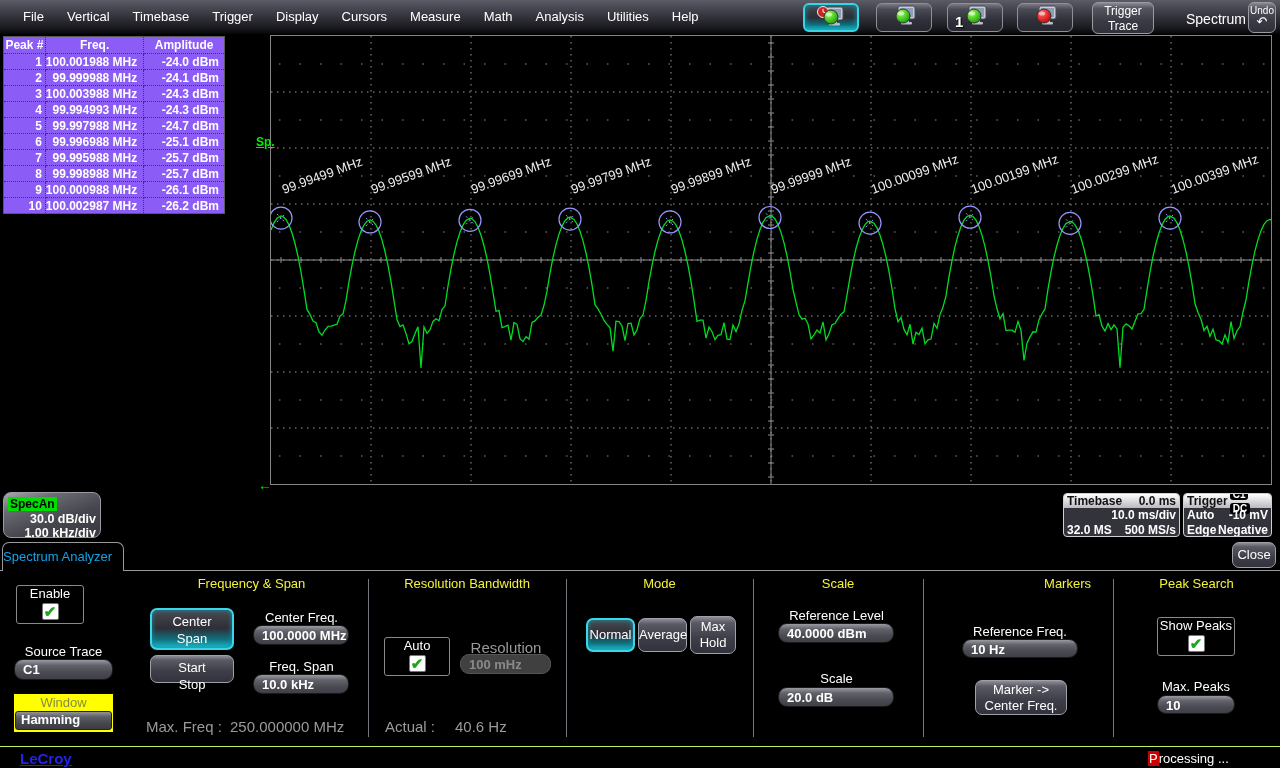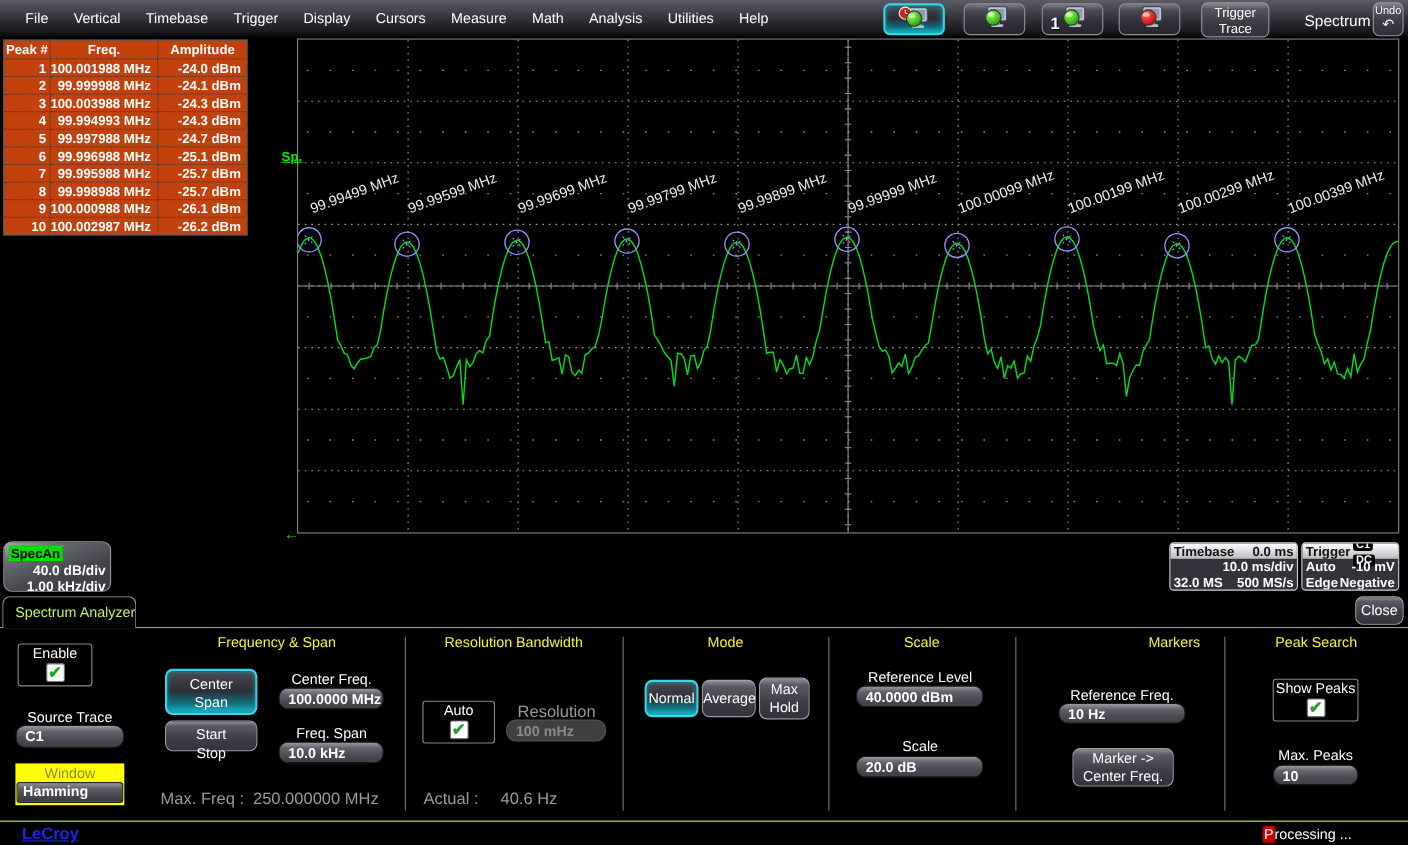--- a/index.html
+++ b/index.html
@@ -25,21 +25,21 @@
     background:linear-gradient(180deg,#46464e 0%,#2c2c34 50%,#0d6c78 78%,#1cbacb 100%);
     box-shadow:0 0 6px #1398a8 inset;
   }
   .trig-badge { position:absolute; left:7px; bottom:1px; color:#fff; font-weight:bold; font-size:15px; text-shadow:1px 1px 1px #000; }
   .tb-btn {
     position:absolute; border-radius:6px; border:1px solid #9a9aa4; color:#fff; text-align:center;
     background:linear-gradient(180deg,#8a8a94 0%,#55555f 18%,#3b3b45 60%,#30303a 100%);
     font-size:12px; line-height:15px;
   }
   
-  #peak-table { position:absolute; left:3px; top:36px; width:222px; border:1px solid #5a5a5a; border-collapse:collapse; background:#c2410c; }
+  #peak-table { position:absolute; left:3px; top:36px; width:222px; border:1px solid #5a5a5a; border-collapse:collapse; background:#8b5cf6; }
   #peak-table th { color:#fff; font-size:12px; font-weight:bold; height:17px; border:1px dotted #3c3c3c; }
   #peak-table td { color:#fff; font-size:12px; font-weight:bold; height:16px; border:1px dotted #3c3c3c; text-align:right; white-space:nowrap; }
   
   #plot { position:absolute; left:270px; top:35px; width:1002px; height:450px; border:1px solid #848484; background:#000; }
   #spec-svg { position:absolute; left:0; top:0; width:1000px; height:448px; overflow:hidden; }
   #sp-label { position:absolute; left:256px; top:135px; color:#00ee00; font-size:12px; font-weight:bold; text-decoration:underline; z-index:5; }
   #trig-pos-arrow { position:absolute; left:258px; top:477px; color:#00ee00; font-size:14px; font-weight:bold; z-index:5; }
   
   #specan-badge {
     position:absolute; left:3px; top:492px; width:98px; height:46px; border-radius:8px; border:1px solid #9a9aa2;
@@ -48,21 +48,21 @@
   #specan-title { display:inline-block; background:#00dd00; color:#000; font-size:12px; font-weight:bold; padding:0 2px; }
   .specan-line { text-align:right; color:#fff; font-size:12.5px; font-weight:bold; line-height:14px; }
   .desc-box { position:absolute; top:493px; height:44px; border:1px solid #cfcfd4; border-radius:4px; background:#33333b; overflow:hidden; }
   .desc-head { height:14px; background:linear-gradient(180deg,#ffffff,#b9b9bf); color:#111; font-size:12px; font-weight:bold;
                padding:0 3px; display:flex; justify-content:space-between; align-items:center; }
   .desc-row { display:flex; justify-content:space-between; color:#fff; font-size:12px; font-weight:bold; padding:0 3px; line-height:15px; }
   .trig-pill { display:inline-block; background:#000; color:#fff; font-size:10px; font-weight:bold; border-radius:3px; padding:0 3px; margin-left:2px; }
   
   #dlg-tab { position:absolute; left:2px; top:542px; width:122px; height:29px; background:#000; z-index:3;
              border:1px solid #9a9a9a; border-bottom:none; border-radius:7px 7px 0 0;
-             color:#bef264; font-size:13px; text-align:right; line-height:27px; }
+             color:#0ea5e9; font-size:13px; text-align:left; line-height:27px; }
   #dlg-body { position:absolute; left:0; top:570px; width:1280px; height:174px; background:#000; border-top:1px solid #9a9a9a; z-index:2; }
   .sec-title { position:absolute; top:5px; color:#f3f338; font-size:13px; text-align:center; }
   .vdiv { position:absolute; top:8px; height:158px; width:1px; background:#77777f; }
   .btn { position:absolute; border-radius:7px; border:1px solid #a0a0aa; color:#fff; text-align:center; font-size:13px; cursor:default;
          background:linear-gradient(180deg,#8e8e98 0%,#5a5a64 16%,#3e3e48 58%,#32323c 100%); }
   .btn.sel { border:2px solid #3cd6e8;
          background:linear-gradient(180deg,#4a4a52 0%,#2e2e36 48%,#0e7280 78%,#1fbecf 100%);
          box-shadow:0 0 5px #0f93a5 inset; }
   .field { position:absolute; border-radius:9px; border:1px solid #1a1a1a; color:#fff; font-size:13px; font-weight:bold;
            padding:2px 0 0 8px; background:linear-gradient(180deg,#9a9aa2 0%,#62626a 28%,#4a4a52 65%,#3f3f47 100%); }
@@ -374,21 +374,21 @@
         <line x1="895.0000000005343" y1="178.04" x2="903.0000000005343" y2="186.04" stroke="#9595ff" stroke-width="1" stroke-dasharray="2 2"></line>
         <line x1="895.0000000005343" y1="186.04" x2="903.0000000005343" y2="178.04" stroke="#9595ff" stroke-width="1" stroke-dasharray="2 2"></line>
         <text x="902.0000000005343" y="158" fill="#ececec" font-size="13" font-family="Liberation Sans, sans-serif" transform="rotate(-20 902.0000000005343 158)">100.00399 MHz</text>
       </svg>
   </div>
   <div id="sp-label">Sp.</div>
   <div id="trig-pos-arrow">←</div>
 
   <div id="specan-badge">
     <span id="specan-title">SpecAn</span>
-    <div class="specan-line">40.0 dB/div</div>
+    <div class="specan-line">30.0 dB/div</div>
     <div class="specan-line">1.00 kHz/div</div>
   </div>
 
   <div class="desc-box" style="left:1063px; width:117px;">
     <div class="desc-head">
       <span>Timebase</span>
       <span>0.0 ms</span>
     </div>
     <div class="desc-row" style="justify-content:flex-end;">
       <span>10.0 ms/div</span>

